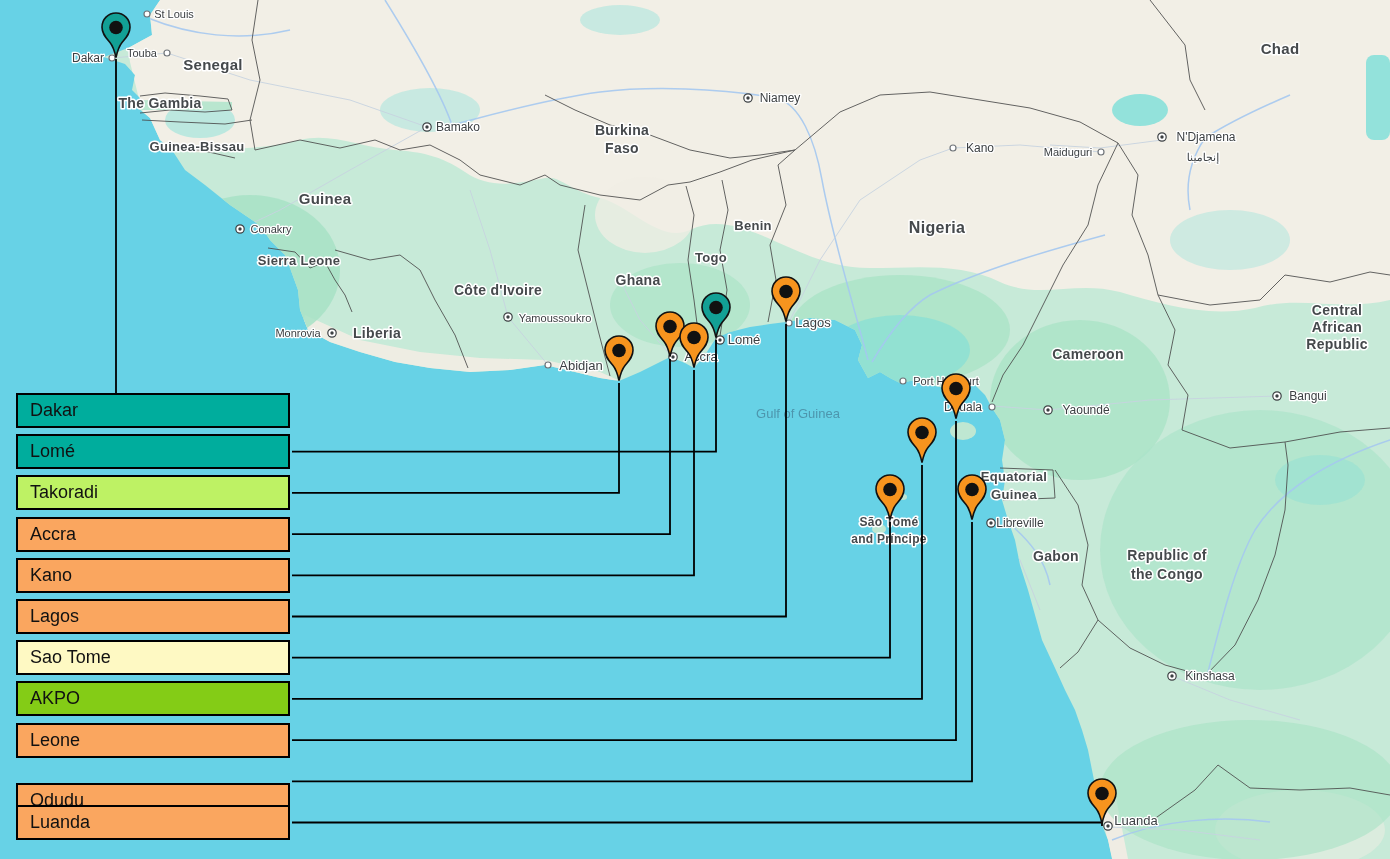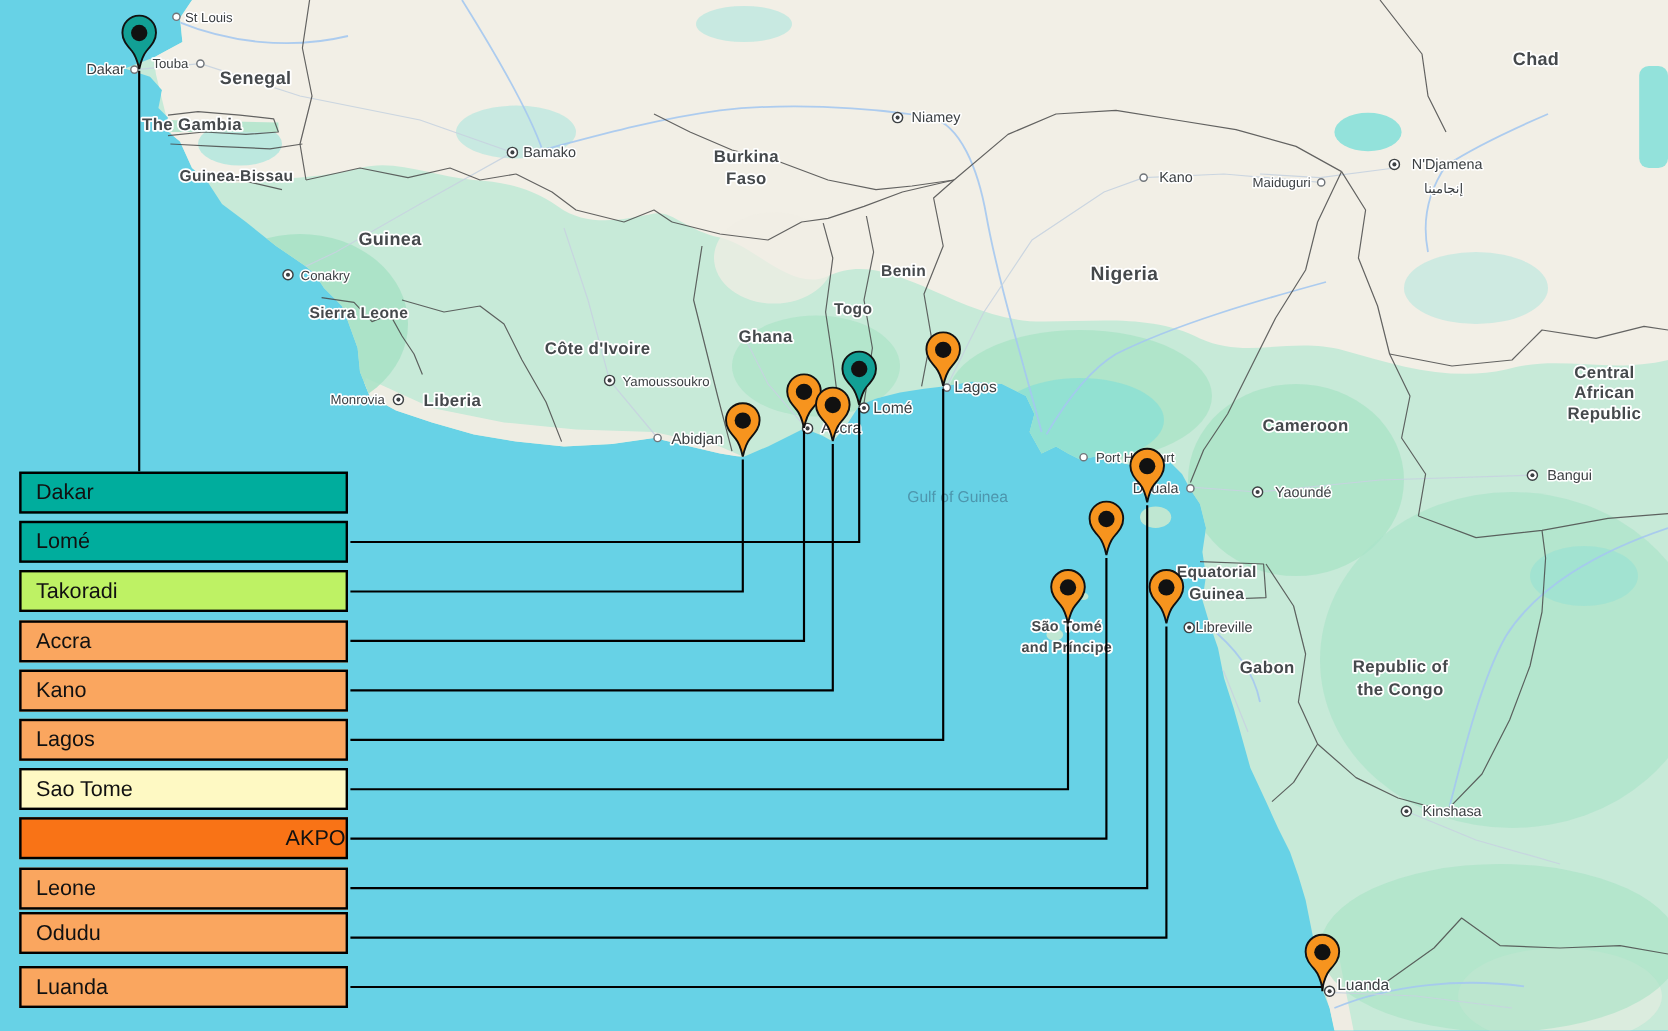--- a/index.html
+++ b/index.html
@@ -300,26 +300,26 @@
       </div>
       <div class="legend-box" style="top: 557.8px; background: rgb(250, 166, 95);">
         <span>Kano</span>
       </div>
       <div class="legend-box" style="top: 599px; background: rgb(250, 166, 95);">
         <span>Lagos</span>
       </div>
       <div class="legend-box" style="top: 640.2px; background: #fef9c3;">
         <span>Sao Tome</span>
       </div>
-      <div class="legend-box" style="top: 681.4px; background: #f97316; justify-content: flex-end;">
+      <div class="legend-box" style="top: 681.4px; background: #84cc16;">
         <span>AKPO</span>
       </div>
       <div class="legend-box" style="top: 722.6px; background: rgb(250, 166, 95);">
         <span>Leone</span>
       </div>
-      <div class="legend-box" style="top: 760px; background: rgb(250, 166, 95); text-align: right;">
+      <div class="legend-box" style="top: 783px; background: rgb(250, 166, 95); text-align: right;">
         <span>Odudu</span>
       </div>
       <div class="legend-box" style="top: 805px; background: rgb(250, 166, 95);">
         <span>Luanda</span>
       </div>
     </div>
 </div>
 
 </body></html>

